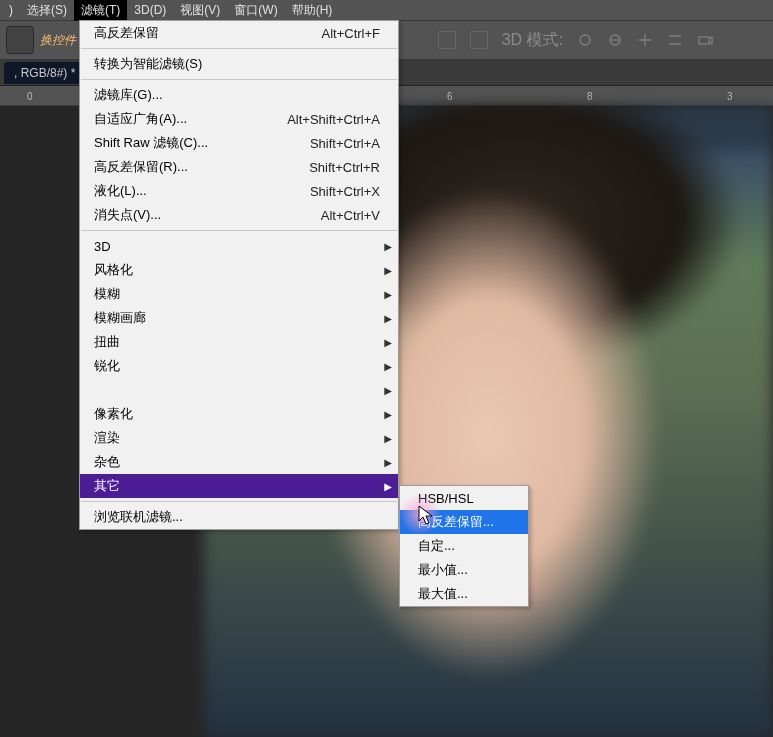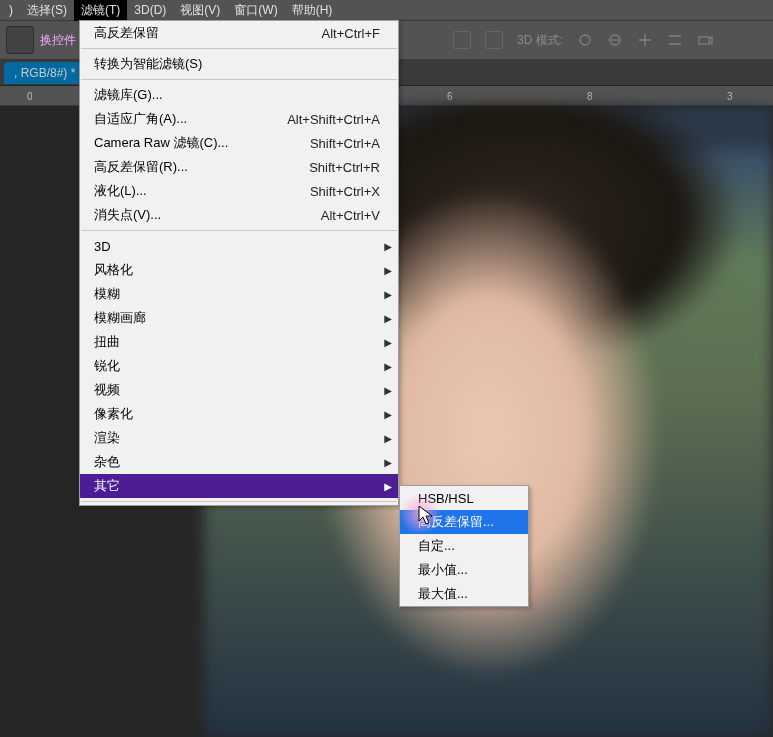--- a/index.html
+++ b/index.html
@@ -39,56 +39,56 @@
     color: #c0c0c0;
     font-size: 12px;
     gap: 6px;
   }
   .tool-swatch {
     width: 28px; height: 28px;
     border: 1px solid #2a2a2a;
     background: #424242;
     border-radius: 3px;
   }
-  .opt-label { color: #f0abfc; }
+  .opt-label { color: #fdba74; font-style: italic; }
   .opt-right {
     margin-left: auto;
     display: flex;
     align-items: center;
     gap: 14px;
     padding-right: 60px;
     color: #8b8b8b;
   }
   .opt-icon {
     width: 18px; height: 18px;
     display: inline-block;
     border: 1px solid #777;
     border-radius: 2px;
     opacity: 0.55;
   }
-  .opt-3d { color: #8b8b8b; font-size: 12px; }
+  .opt-3d { color: #8b8b8b; font-size: 16px; }
   .small-icon {
     width: 16px; height: 16px; display: inline-block;
     opacity: .5;
   }
   svg.ic path, svg.ic circle, svg.ic rect { stroke: #aaa; fill: none; stroke-width: 1.3; }
 
   .tabstrip {
     height: 26px;
     background: #3a3a3a;
     display: flex;
     align-items: center;
     padding-left: 4px;
     font-size: 12px;
     color: #c8c8c8;
     border-bottom: 1px solid #222;
   }
   .doc-tab {
     padding: 4px 10px;
-    background: #0369a1;
+    background: #0f172a;
     border-top-right-radius: 4px;
     border-top-left-radius: 4px;
   }
   .ruler {
     height: 20px;
     background: #535353;
     border-bottom: 1px solid #3a3a3a;
     position: relative;
     font-size: 10px;
     color: #bdbdbd;
@@ -270,21 +270,21 @@
 
   <div class="dd-row">
     <span class="label">滤镜库(G)...</span>
     <span class="shortcut"></span>
   </div>
   <div class="dd-row">
     <span class="label">自适应广角(A)...</span>
     <span class="shortcut">Alt+Shift+Ctrl+A</span>
   </div>
   <div class="dd-row">
-    <span class="label">Camera Raw 滤镜(C)...</span>
+    <span class="label">Shift Raw 滤镜(C)...</span>
     <span class="shortcut">Shift+Ctrl+A</span>
   </div>
   <div class="dd-row">
     <span class="label">高反差保留(R)...</span>
     <span class="shortcut">Shift+Ctrl+R</span>
   </div>
   <div class="dd-row">
     <span class="label">液化(L)...</span>
     <span class="shortcut">Shift+Ctrl+X</span>
   </div>
@@ -312,40 +312,42 @@
   </div>
   <div class="dd-row">
     <span class="label">扭曲</span>
     <span class="sub-arrow">▶</span>
   </div>
   <div class="dd-row">
     <span class="label">锐化</span>
     <span class="sub-arrow">▶</span>
   </div>
   <div class="dd-row">
-    <span class="label">视频</span>
     <span class="sub-arrow">▶</span>
   </div>
   <div class="dd-row">
     <span class="label">像素化</span>
     <span class="sub-arrow">▶</span>
   </div>
   <div class="dd-row">
     <span class="label">渲染</span>
     <span class="sub-arrow">▶</span>
   </div>
   <div class="dd-row">
     <span class="label">杂色</span>
     <span class="sub-arrow">▶</span>
   </div>
   <div class="dd-row highlight">
     <span class="label">其它</span>
     <span class="sub-arrow">▶</span>
   </div>
   <div class="dd-sep"></div>
+  <div class="dd-row">
+    <span class="label">浏览联机滤镜...</span>
+  </div>
 </div>
 
 <div class="submenu">
   <div class="sm-row">
     <span>HSB/HSL</span>
   </div>
   <div class="sm-row highlight">
     <span>高反差保留...</span>
   </div>
   <div class="sm-row">

